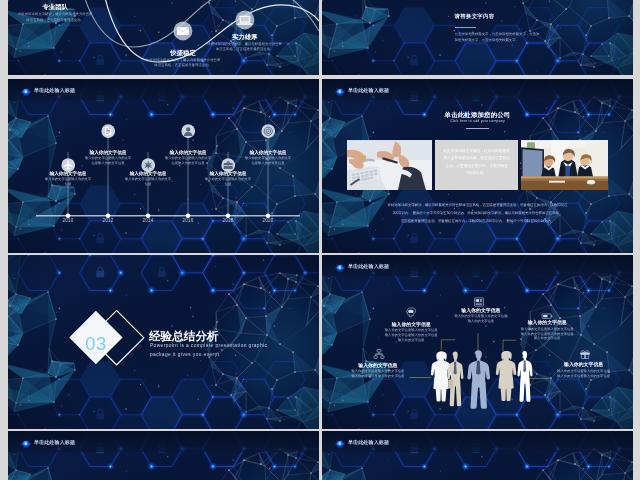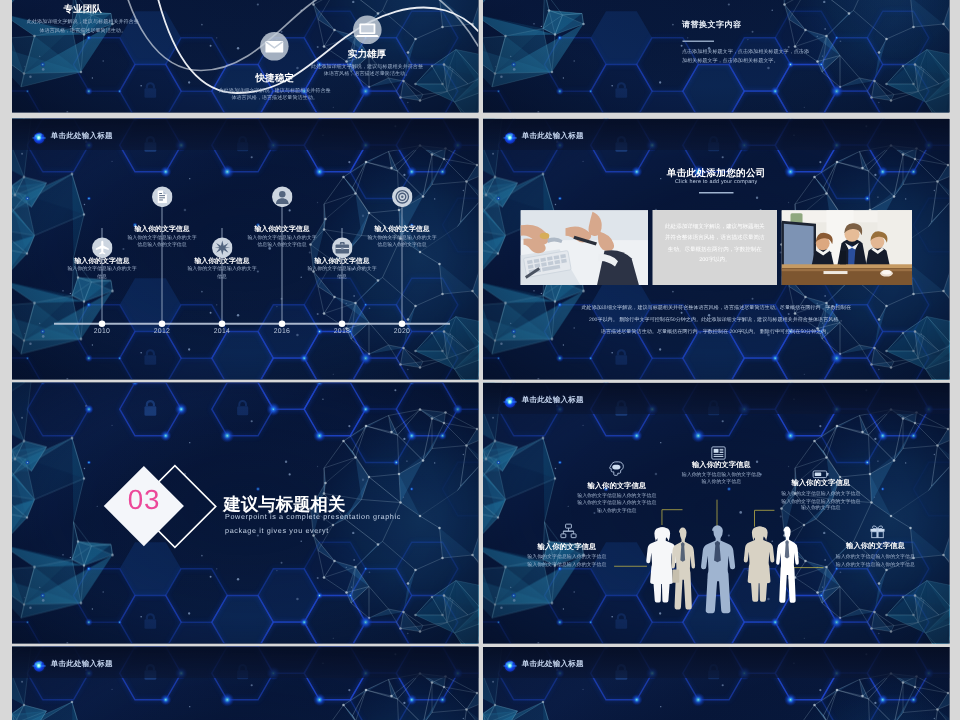--- a/index.html
+++ b/index.html
@@ -52,22 +52,22 @@
   .co-para{position:absolute;left:0;top:122px;width:311px;text-align:center;}
   .co-pl{font-size:3.4px;color:#b9c8de;line-height:8px;white-space:nowrap;}
 
   
   .tm-ic{position:absolute;width:12px;height:12px;}
   .tm-lab{position:absolute;}
   .tm-t{font-size:4.9px;font-weight:bold;color:#ffffff;white-space:nowrap;line-height:6.4px;}
   .tm-b{font-size:3.3px;color:#a9bad3;white-space:nowrap;line-height:4.8px;}
 
   
-  .sec-num{position:absolute;left:68px;top:67px;width:40px;text-align:center;
-           font-size:18.5px;color:#ec4899;letter-spacing:.5px;}
+  .sec-num{position:absolute;left:68px;top:78px;width:40px;text-align:center;
+           font-size:18.5px;color:#7dd3fc;letter-spacing:.5px;}
   .sec-ttl{position:absolute;left:141px;top:73.5px;font-size:11.5px;font-weight:bold;
            color:#ffffff;letter-spacing:.1px;white-space:nowrap;}
   .sec-sub1{position:absolute;left:142px;top:88px;font-size:4.8px;color:#c6d4e8;
             letter-spacing:.42px;white-space:nowrap;}
   .sec-sub2{position:absolute;left:142px;top:96.5px;font-size:4.8px;color:#c6d4e8;
             letter-spacing:.42px;white-space:nowrap;}
 </style>
 </head>
 <body>
 
@@ -1052,21 +1052,21 @@
 
 <div class="slide" id="s5" style="left:8px;top:255px">
   <svg class="sbg" width="311" height="174" viewBox="0 0 311 174">
     <use href="#slidebg" width="311" height="174"></use>
   </svg>
   <svg class="sbg" width="311" height="174" viewBox="0 0 311 174">
     <rect x="89.35" y="63.4" width="38.5" height="38.5" transform="rotate(45 108.6 82.65)" fill="none" stroke="#ffffff" stroke-width="1.1"></rect>
     <rect x="69.0" y="63.5" width="37.8" height="37.8" transform="rotate(45 87.9 82.4)" fill="#f4f6fa"></rect>
   </svg>
   <div class="sec-num">03</div>
-  <div class="sec-ttl">建议与标题相关</div>
+  <div class="sec-ttl">经验总结分析</div>
   <div class="sec-sub1">Powerpoint is a complete presentation graphic</div>
   <div class="sec-sub2">package it gives you everyt</div>
 </div>
 
 <div class="slide" id="s6" style="left:322px;top:255px">
   <svg class="sbg" width="311" height="174" viewBox="0 0 311 174">
     <use href="#slidebg" width="311" height="174"></use>
   </svg>
   <div class="hdr"></div>
   <svg class="orb" viewBox="0 0 26 26">

